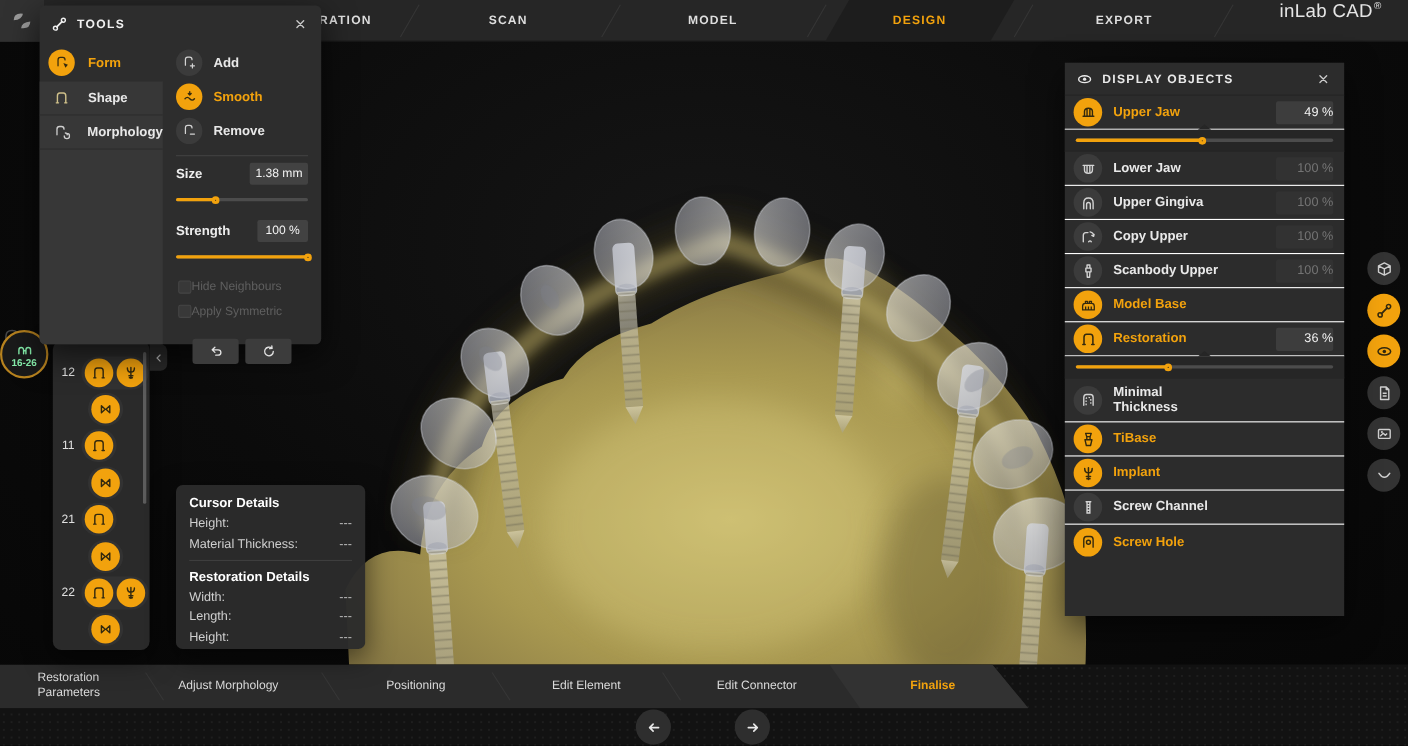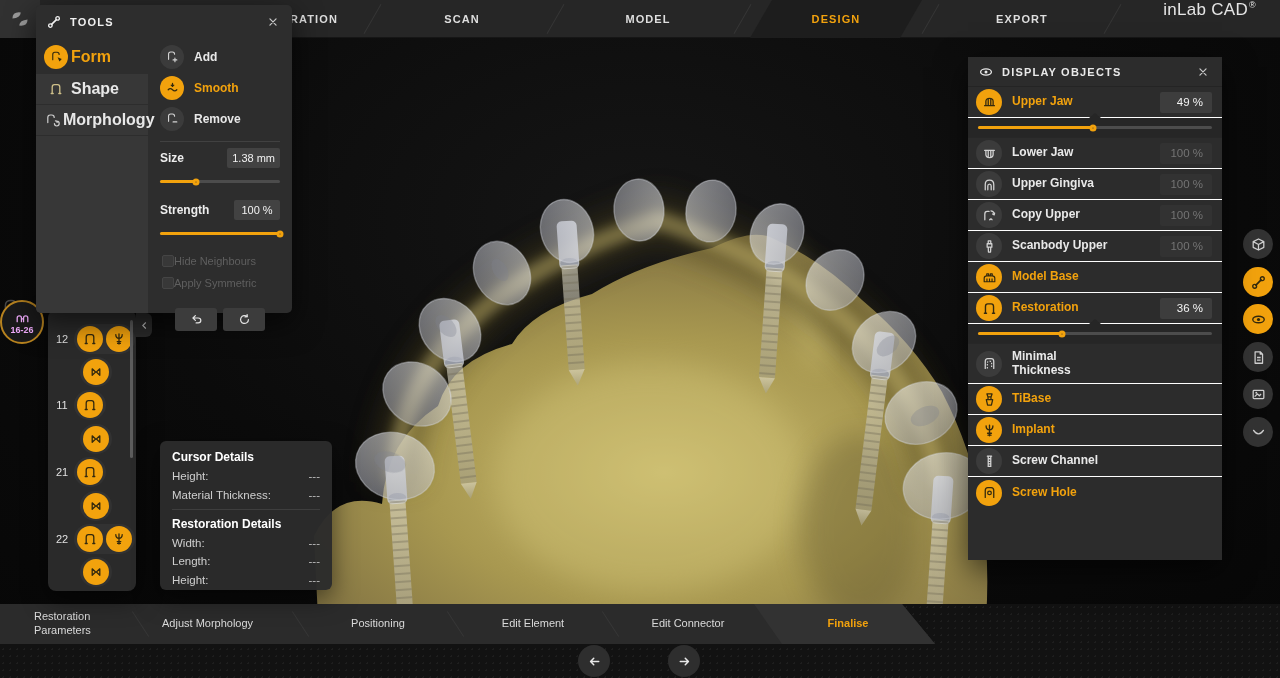--- a/index.html
+++ b/index.html
@@ -31,21 +31,21 @@
   .track{position:absolute;left:10px;right:10px;top:8px;height:3px;background:#4c4c4c;border-radius:2px}
   .fill{height:3px;background:#F2A20D;border-radius:2px}
   .knob{position:absolute;top:1.5px;width:7px;height:7px;background:#262626;border:3px solid #F2A20D;border-radius:50%;transform:translate(-50%,-50%)}
 
   
   .tools{position:absolute;left:36px;top:5px;width:256px;height:308px;background:#2d2d2d;border-radius:5px;box-shadow:0 10px 30px rgba(0,0,0,.6);z-index:30}
   .p-head{height:34px;display:flex;align-items:center;padding:0 10px;color:#f0f0f0}
   .p-title{font-size:11px;font-weight:700;letter-spacing:1.2px;margin-left:8px;flex:1}
   .p-close{width:18px;height:18px;color:#c9c9c9;display:flex;align-items:center;justify-content:center;cursor:pointer}
   .tools-left{position:absolute;left:0;top:36px;width:112px;bottom:0}
-  .mode-row{height:31px;display:flex;align-items:center;padding-left:8px;gap:3px;font-size:16px;font-weight:700;color:#e6e6e6}
+  .mode-row{height:31px;display:flex;align-items:center;padding-left:8px;gap:12px;font-size:12px;font-weight:700;color:#e6e6e6}
   .mode-row.active{color:#F2A20D}
   .mode-sub{position:absolute;left:0;top:33px;bottom:0;width:112px;background:#373737;border-radius:0 0 0 5px}
   .mode-sub .mode-row{border-bottom:1px solid #2d2d2d;font-weight:600;color:#e8e8e8}
   .mode-ic{width:24px;height:24px;display:flex;align-items:center;justify-content:center;color:#cfc08a}
   .tools-right{position:absolute;left:112px;top:36px;right:0;bottom:0}
   .act-row{height:31px;display:flex;align-items:center;padding-left:12px;gap:10px;font-size:12px;font-weight:600;color:#e8e8e8}
   .act-row.active{color:#F2A20D;font-weight:700}
   .t-div{height:1px;background:#414141;margin:7px 12px 4px}
   .val-row{height:24px;display:flex;align-items:center;justify-content:space-between;padding:0 12px;font-size:12px;font-weight:700;color:#ededed}
   .val-box{min-width:46px;height:20px;background:#424242;border-radius:2px;font-size:11px;font-weight:400;color:#f2f2f2;display:flex;align-items:center;justify-content:center;padding:0 5px}
@@ -56,39 +56,39 @@
   .ur-btn{width:42px;height:23px;background:#3c3c3c;border-radius:3px;display:flex;align-items:center;justify-content:center;color:#e3e3e3;cursor:pointer}
 
   
   .toothpanel{position:absolute;left:48px;top:310px;width:88px;height:281px;background:#2a2a2a;border-radius:8px;box-shadow:0 8px 24px rgba(0,0,0,.55);z-index:15;padding-top:12px}
   .tp-tab{position:absolute;right:-16px;top:3px;width:16px;height:24px;background:#2a2a2a;border-radius:0 6px 6px 0;display:flex;align-items:center;justify-content:center;color:#bbb;cursor:pointer}
   .tp-scroll{position:absolute;right:3px;top:10px;width:3px;height:138px;background:#5c5c5c;border-radius:2px}
   .trow{height:33.4px;display:flex;align-items:center;padding-left:6px}
   .tnum{width:16px;font-size:11px;color:#e0e0e0;text-align:center;margin-right:4px}
   .tpill{display:flex;align-items:center;gap:3px;background:#323232;border-radius:15px;padding:2px 3px}
   .conn-wrap{margin-left:26px;background:#323232;border-radius:15px;padding:2px 3px;display:inline-flex}
-  .badge{position:absolute;left:0;top:300px;width:44px;height:44px;border:2px solid #b8831f;border-radius:50%;background:#1a1a1a;z-index:16;display:flex;flex-direction:column;align-items:center;justify-content:center;color:#f0abfc}
+  .badge{position:absolute;left:0;top:300px;width:44px;height:44px;border:2px solid #b8831f;border-radius:50%;background:#1a1a1a;z-index:16;display:flex;flex-direction:column;align-items:center;justify-content:center;color:#86efac}
   .badge-txt{font-size:9px;font-weight:700;margin-top:-2px}
   .arch-ghost{position:absolute;left:2px;top:296px;color:#6f6f6f;opacity:.6;z-index:14}
 
   
   .cursorpanel{position:absolute;left:160px;top:441px;width:172px;height:149px;background:rgba(43,43,43,.97);border-radius:6px;box-shadow:0 8px 24px rgba(0,0,0,.5);z-index:16;padding:9px 12px}
   .cd-title{font-size:12px;font-weight:700;color:#fff;margin-bottom:6px}
   .cd-row{display:flex;justify-content:space-between;align-items:flex-start;font-size:11.5px;color:#cfcfcf;line-height:1.2;margin-bottom:5px}
   .cd-row .lbl{max-width:100px}
   .cd-row .val{color:#bfbfbf}
   .cd-sep{height:1px;background:#3e3e3e;margin:6px 0 7px}
 
   
   .display{position:absolute;left:968px;top:57px;width:254px;height:503px;background:#2c2c2c;border-radius:0;box-shadow:0 10px 30px rgba(0,0,0,.6);z-index:25}
   .display .p-head{height:30px;border-bottom:1px solid #242424;color:#e9e9e9}
   .orow{height:31px;display:flex;align-items:center;padding:0 10px 0 8px;gap:10px;border-bottom:1px solid #ffffff}
   .orow .olbl{flex:1;font-size:12px;font-weight:600;color:#e9e9e9;line-height:1.1}
   .orow.active .olbl{color:#F2A20D;font-weight:700}
-  .ovalue{min-width:52px;height:21px;background:#3d3d3d;border-radius:2px;display:flex;align-items:center;justify-content:flex-end;padding:0 9px;font-size:11.5px;color:#f2f2f2}
+  .ovalue{min-width:52px;height:21px;background:#3d3d3d;border-radius:2px;display:flex;align-items:center;justify-content:flex-end;padding:0 0;font-size:11.5px;color:#f2f2f2}
   .ovalue.dim{background:#323232;color:#747474}
   .osl{position:relative;height:20px;background:#262626;border-bottom:1px solid #272727}
   .osl .notch{position:absolute;left:50%;top:-5px;width:0;height:0;border-left:6px solid transparent;border-right:6px solid transparent;border-bottom:5px solid #262626;transform:translateX(-50%)}
   .orow.tall{height:40px}
 
   
   .rbtn{position:absolute;left:1243px;width:30px;height:30px;border-radius:50%;display:flex;align-items:center;justify-content:center;z-index:10;cursor:pointer}
   .rbtn.off{background:#333;color:#cfcfcf}
   .rbtn.on{background:#F2A20D;color:#33290e}
 

